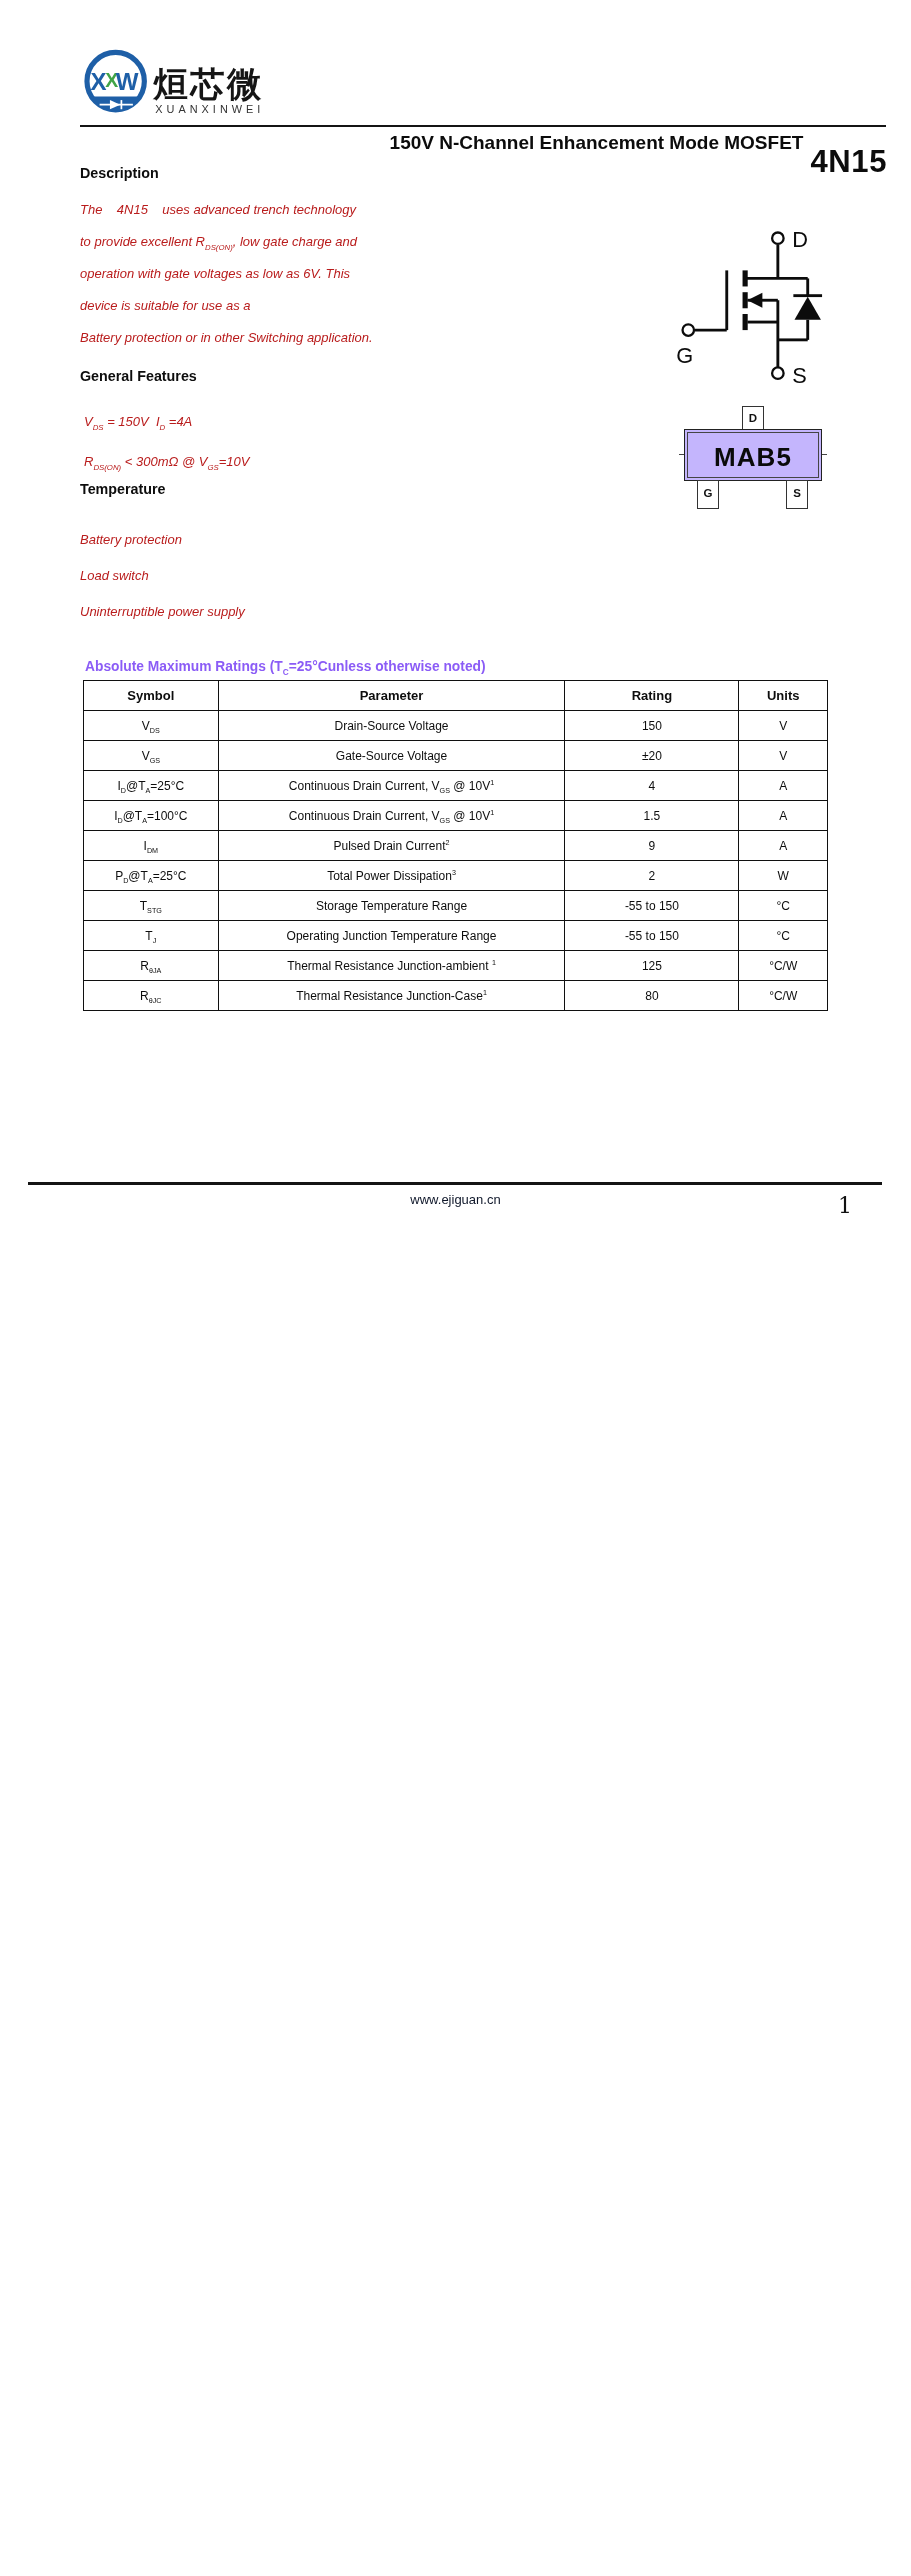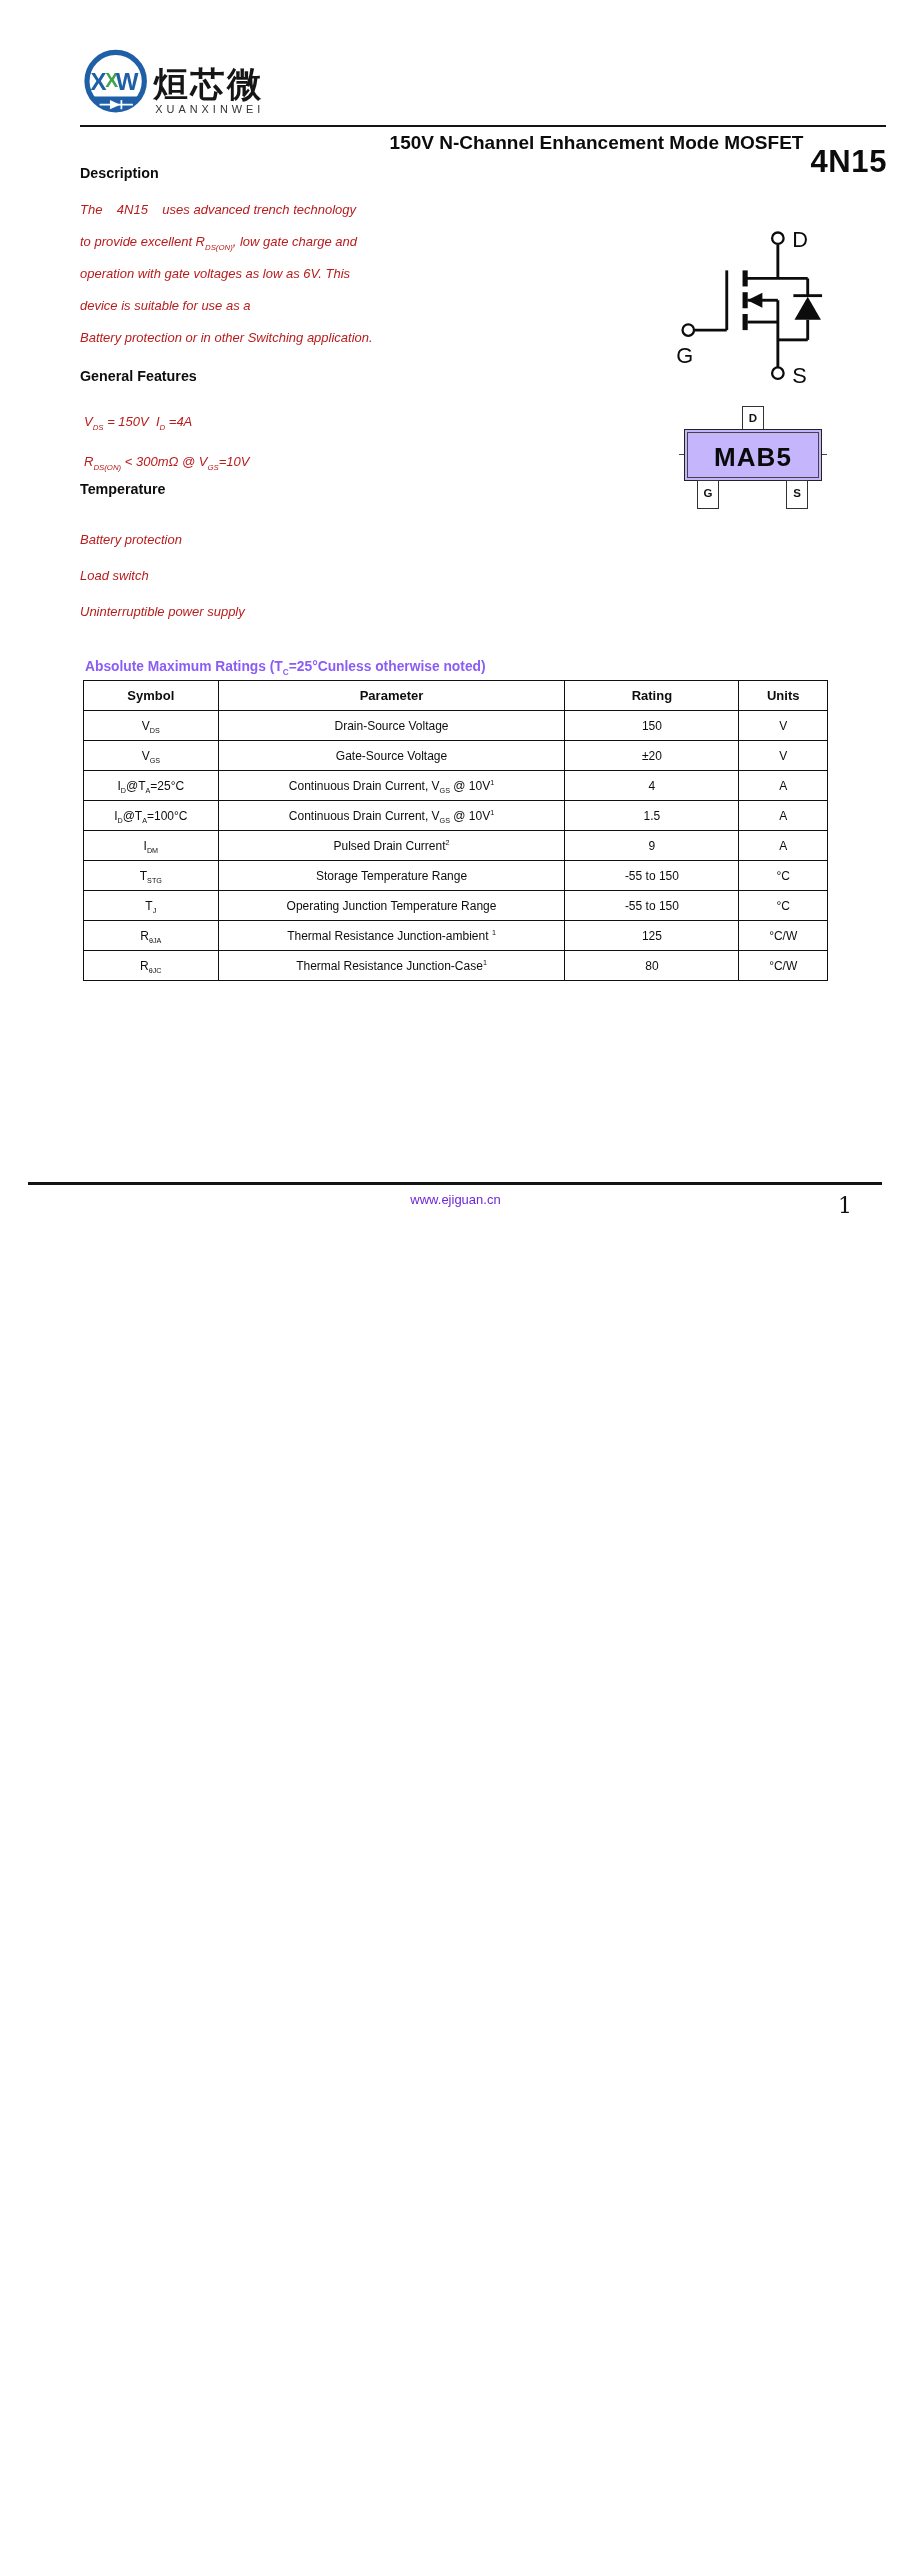--- a/index.html
+++ b/index.html
@@ -24,21 +24,21 @@
   .sheet th, .sheet td { border:1.1px solid #101010; border-top-width:1.7px; border-bottom-width:1.7px;
                          text-align:center; vertical-align:middle; padding:0 3.4px; overflow:hidden; }
   .sheet th { font-weight:700; font-size:13px;text-align:center; }
   #abs-table { font-size:12px; }
   #abs-table tr { height:30px; }
 
   sub { font-size:60%; line-height:0; }
   sup { font-size:60%; line-height:0; vertical-align:super; }
 
   .footer-rule { background:#141414; height:2.9px; }
-  .footer-site { font-size:13px; text-align:center; color:#6d28d9; }
+  .footer-site { font-size:13px; text-align:center; color:#0f172a; }
   .footer-page { font-family:"DejaVu Serif","Liberation Serif",serif; font-size:22px; color:#111; }
 
   
   .pkg-body { border:1.1px solid #222; background:#c4b5fd; }
   .pkg-inner { position:absolute; left:2.3px; top:2.3px; right:2.3px; bottom:2.3px; border:0.6px solid #444; }
   .pkg-tab { border:1.1px solid #333; background:#fff; text-align:center; font-weight:700; }
   .pkg-mark { position:absolute; width:100%; text-align:center; font-size:26px; font-weight:800; letter-spacing:1.1px; color:#0a0a0a; }
   .pkg-tick { position:absolute; background:#444; }
 
   svg text { font-family:"Liberation Sans","DejaVu Sans",sans-serif; }
@@ -167,20 +167,26 @@
             <td>1.5</td>
             <td>A</td>
           </tr>
           <tr>
             <td>I<sub>DM</sub></td>
             <td>Pulsed Drain Current<sup>2</sup></td>
             <td>9</td>
             <td>A</td>
           </tr>
           <tr>
+            <td>P<sub>D</sub>@T<sub>A</sub>=25°C</td>
+            <td>Total Power Dissipation<sup>3</sup></td>
+            <td>2</td>
+            <td>W</td>
+          </tr>
+          <tr>
             <td>T<sub>STG</sub></td>
             <td>Storage Temperature Range</td>
             <td>-55 to 150</td>
             <td>°C</td>
           </tr>
           <tr>
             <td>T<sub>J</sub></td>
             <td>Operating Junction Temperature Range</td>
             <td>-55 to 150</td>
             <td>°C</td>

